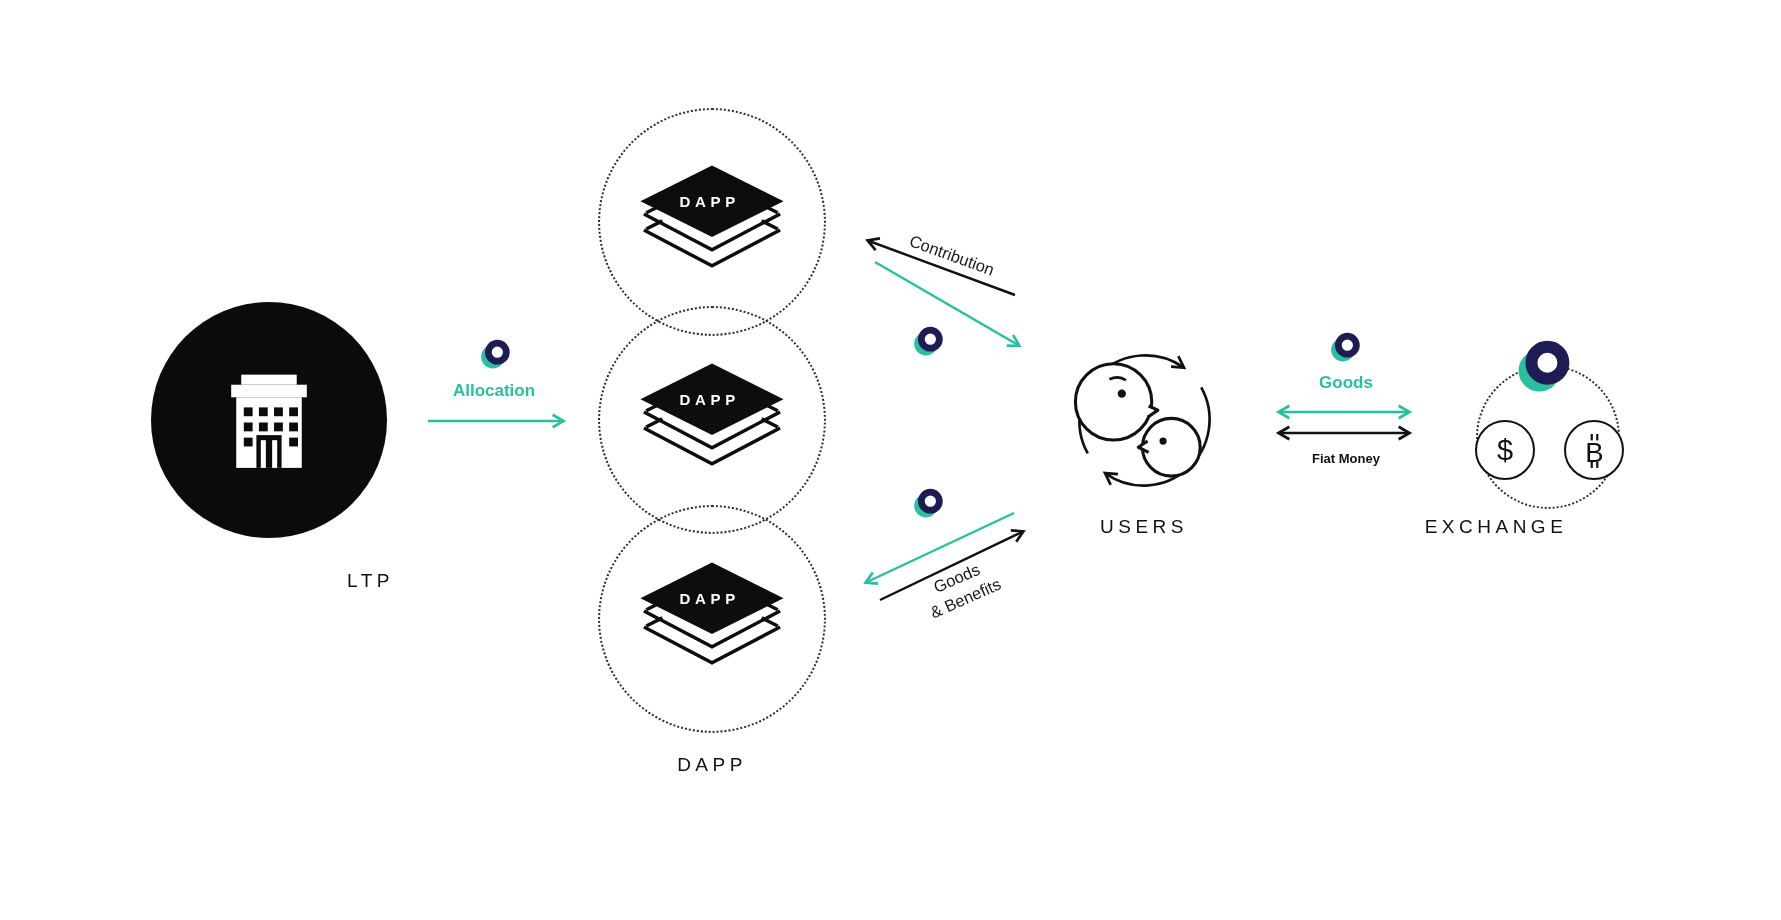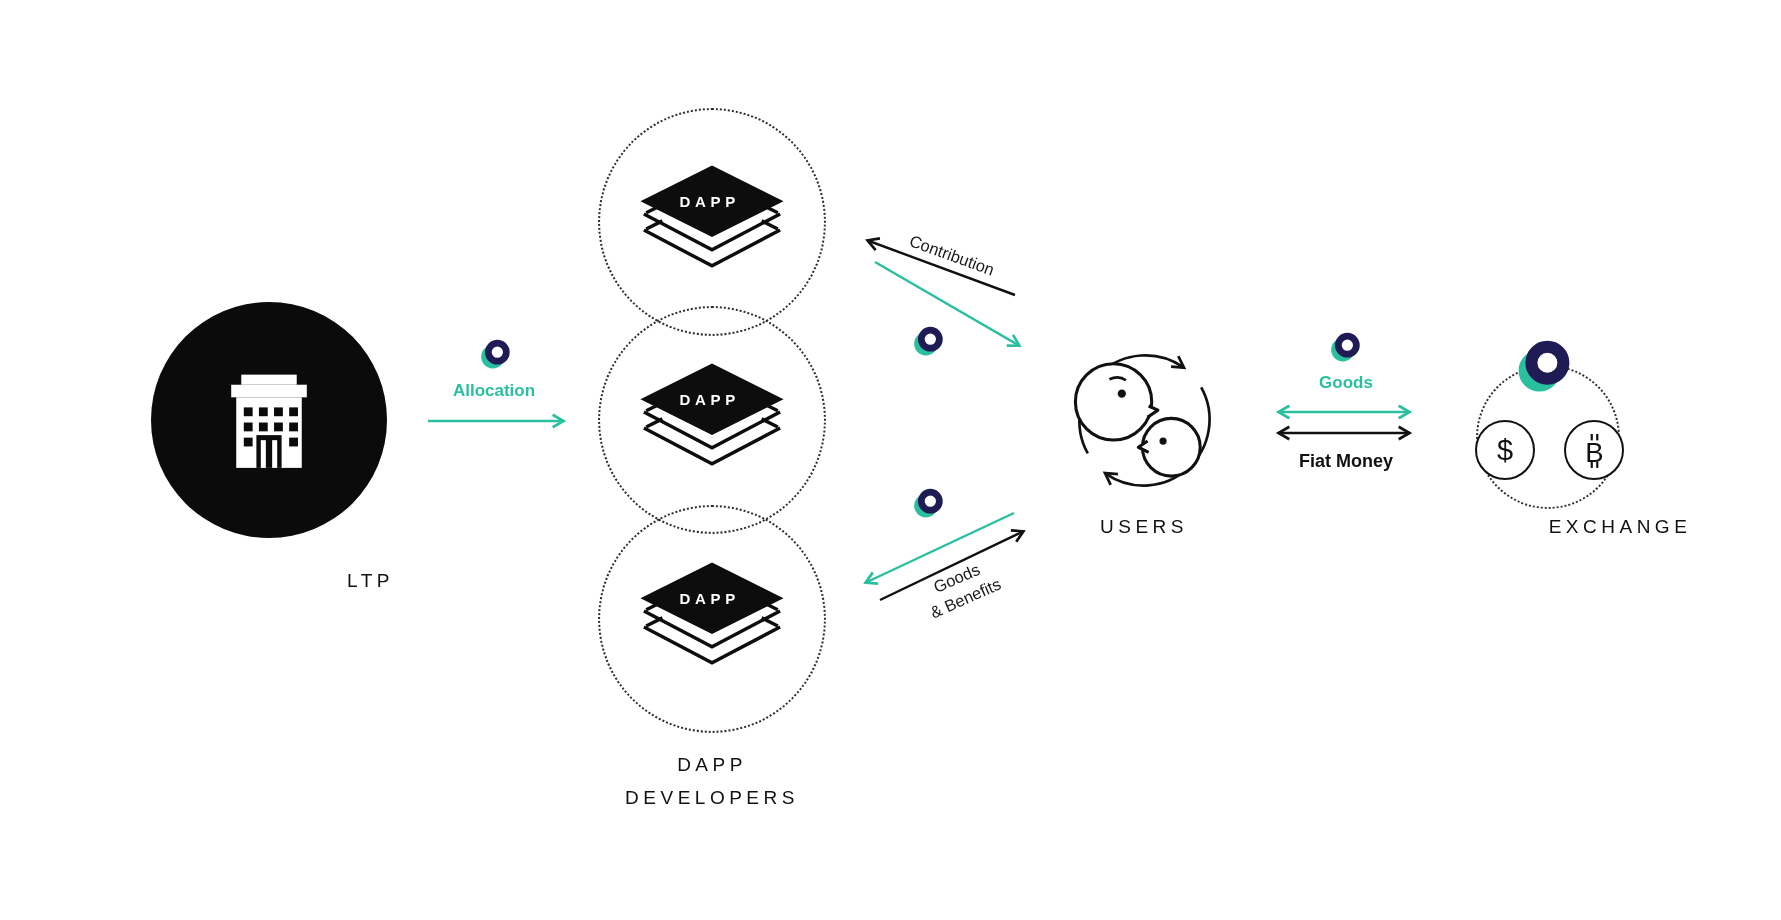--- a/index.html
+++ b/index.html
@@ -6,21 +6,21 @@
   .canvas {
     position:relative; width:1781px; height:920px; background:#ffffff;
     font-family:"Liberation Sans", sans-serif; overflow:hidden;
   }
   .abs { position:absolute; }
   .node-label {
     font-size:19px; font-weight:400; letter-spacing:4.5px;
     color:#111111; text-align:center; white-space:nowrap;
   }
   .flow-label-green { color:#2abf9e; font-size:17px; font-weight:600; text-align:center; white-space:nowrap; }
-  .flow-label-dark  { color:#111111; font-size:18px; font-weight:700; text-align:center; white-space:nowrap; }
+  .flow-label-dark  { color:#111111; font-size:13px; font-weight:700; text-align:center; white-space:nowrap; }
   .rot-label { font-size:16.5px; font-weight:500; color:#1a1a1a; text-align:center; line-height:22px; white-space:nowrap; }
   .ltp-circle {
     width:236px; height:236px; border-radius:50%; background:#0b0b0b;
     display:flex; align-items:center; justify-content:center;
   }
   .dapp-circle {
     width:228px; height:228px; border-radius:50%; border:2px dotted #2e2e2e;
     display:flex; align-items:center; justify-content:center; box-sizing:border-box;
   }
   .exch-circle {
@@ -115,21 +115,20 @@
         <line x1="8" y1="43" x2="22" y2="36"></line>
           <line x1="122" y1="43" x2="108" y2="36"></line>
         <polyline points="6,58 65,89 124,58"></polyline>
         <line x1="8" y1="57" x2="22" y2="50"></line>
           <line x1="122" y1="57" x2="108" y2="50"></line>
       </g>
     </svg>
   </div>
   <div class="abs node-label" style="left:562px; top:748px; width:300px;">
     <div class="dev-label-line">DAPP</div>
-    <div class="dev-label-line">DEVELOPERS</div>
   </div>
 
   <div class="abs rot-label" style="left:862px; top:244px; width:180px; transform:rotate(20deg);">Contribution</div>
   <svg class="abs" style="left:857px; top:228px;" width="175" height="85">
     <defs>
       <marker id="mk-cb" viewBox="0 0 10 10" refX="7" refY="5" markerWidth="6.5" markerHeight="6.5" orient="auto">
         <path d="M1,1 L8,5 L1,9" fill="none" stroke="#111111" stroke-width="1.7"></path>
       </marker>
     </defs>
     <line x1="158" y1="67" x2="12" y2="13" stroke="#111111" stroke-width="2.4" marker-end="url(#mk-cb)"></line>
@@ -228,15 +227,15 @@
     <svg width="55" height="55" viewBox="0 0 60 60">
       <text x="30" y="42" text-anchor="middle" font-size="30" font-weight="500" fill="#111111">B</text>
       <g stroke="#111111" stroke-width="2.4">
         <line x1="27" y1="12" x2="27" y2="19"></line>
           <line x1="33" y1="12" x2="33" y2="19"></line>
         <line x1="27" y1="42" x2="27" y2="49"></line>
           <line x1="33" y1="42" x2="33" y2="49"></line>
       </g>
     </svg>
   </div>
-  <div class="abs node-label" style="left:1500px; top:516px; width:240px;">EXCHANGE</div>
+  <div class="abs node-label" style="left:1376px; top:516px; width:240px;">EXCHANGE</div>
 
 </div>
 
 </body></html>

